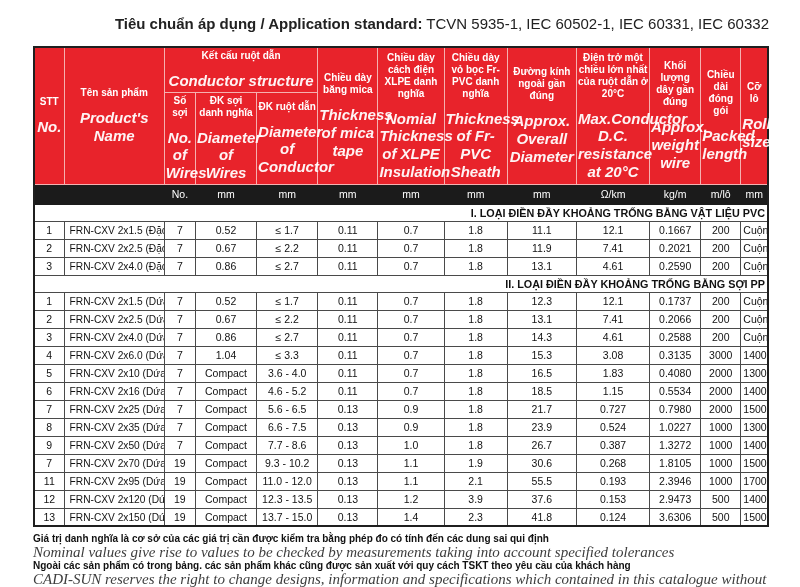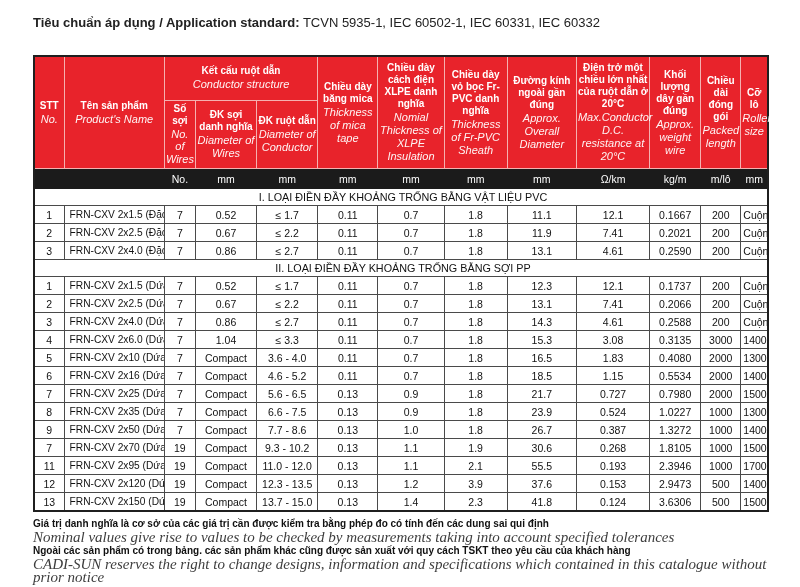--- a/index.html
+++ b/index.html
@@ -5,21 +5,21 @@
   * { margin:0; padding:0; box-sizing:border-box; }
   html,body { background:#ffffff; }
   body {
     width:800px; height:587px;
     font-family:"Liberation Sans", sans-serif;
     color:#111;
     overflow:hidden;
   }
   .page { width:800px; height:587px; padding:15px 31px 0 33px; position:relative; }
 
-  .title-line { font-size:13px; margin-bottom:25px; color:#222; }
+  .title-line { font-size:15px; margin-bottom:14px; color:#222;text-align:right; }
   .title-line .bold { font-weight:bold; }
 
   table.spec {
     border-collapse:collapse;
     table-layout:fixed;
     width:736px;
     border:2px solid #1f1f1f;
   }
   table.spec col.c0 { width:30px; }
   table.spec col.c1 { width:100px; }
@@ -39,21 +39,21 @@
     background:#e8232b;
     color:#ffffff;
     border:1px solid #f5b0b0;
     text-align:center;
     vertical-align:middle;
     padding:2px 1px;
   }
   thead tr.group-row th { height:44px; }
   thead tr.sub-row th { height:54px; }
   thead th .vi { display:block; font-size:10px; font-weight:bold; line-height:1.2; }
-  thead th .en { display:block; font-size:11px; font-weight:normal; font-style:italic; color:rgba(255,255,255,0.95); line-height:1.18; margin-top:1px; }
+  thead th .en { display:block; font-size:15px; font-weight:bold; font-style:italic; color:rgba(255,255,255,0.95); line-height:1.18; margin-top:10px; }
 
   thead tr.units-row td {
     background:#1b1b1b;
     color:#ffffff;
     border:1px solid #1b1b1b;
     text-align:center;
     font-size:10.5px;
     height:20px;
     padding:1px 0;
   }
@@ -62,22 +62,22 @@
     border:1px solid #4a4a4a;
     font-size:10.5px;
     height:18px;
     text-align:center;
     padding:1px 2px;
     white-space:nowrap;
     overflow:hidden;
     background:#fff;
   }
   tbody tr.section-row td {
-    text-align:center;
-    font-weight:normal;
+    text-align:right;
+    font-weight:bold;
     font-size:10.8px;
     padding-left:6px;
     height:17px;
   }
   tbody td.name-cell { text-align:left; padding-left:5px; font-size:10.2px; }
 
   .footnotes { margin-top:5px; width:740px; }
   .fn-vi { font-weight:bold; font-size:10px; line-height:13.6px; color:#111; }
   .fn-en { font-style:italic; font-size:15px; line-height:13.6px; color:#3d3d3d;font-family:Liberation Serif, serif; }
 </style>

